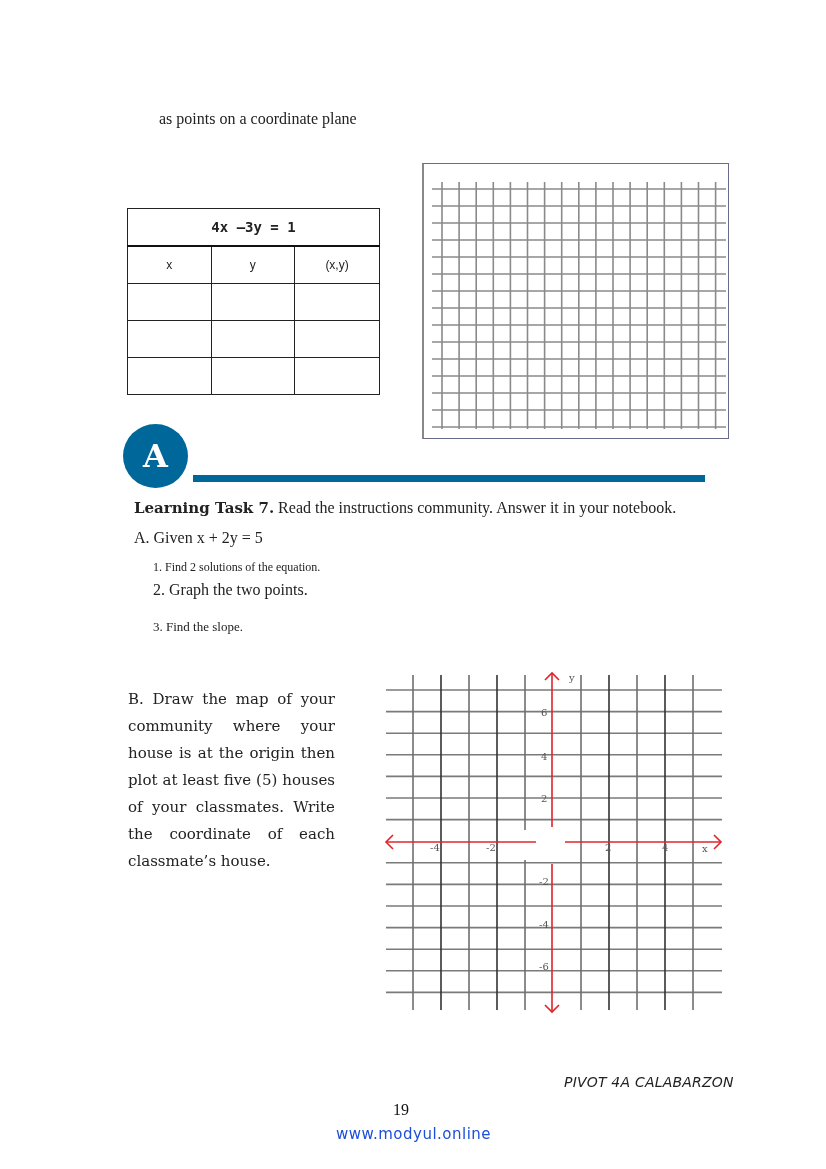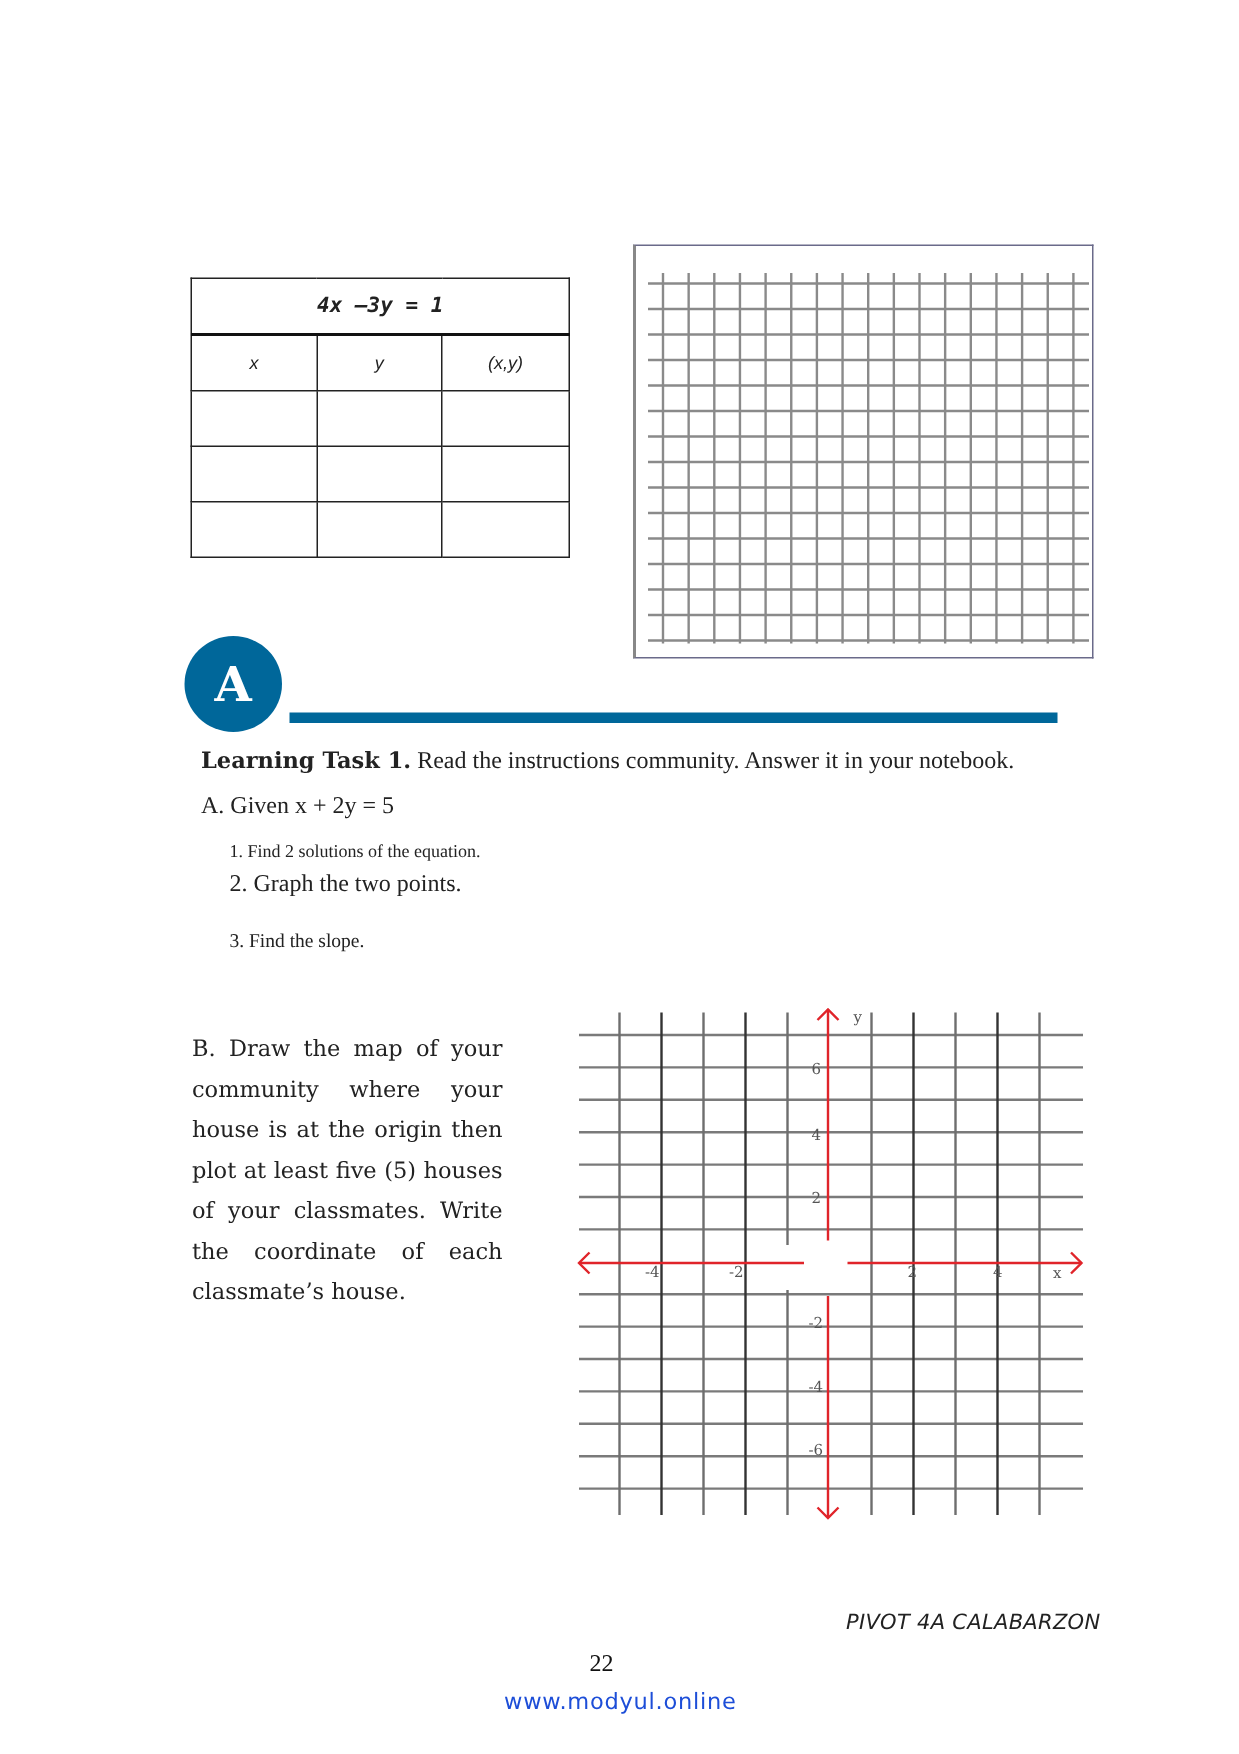--- a/index.html
+++ b/index.html
@@ -7,21 +7,21 @@
          font-family: "DejaVu Serif", serif; color: #222; }
   .abs { position: absolute; }
   .txt { font-size: 15px; line-height: 19px; white-space: nowrap; }
   .serif { font-family: "Liberation Serif", serif; }
 
   
   #b-instruction { left: 136px; top: 109px; width: 620px; }
   #b-instruction .l2 { padding-left: 23px; }
 
   
-  #eq-table { left: 127px; top: 185px; width: 253px; border-collapse: collapse; font-style: italic; }
+  #eq-table { left: 127px; top: 208px; width: 253px; border-collapse: collapse; }
   #eq-table td, #eq-table th { border: 1.5px solid #222; padding: 0; }
   #eq-table th { height: 36px; font-family: "DejaVu Sans Mono", monospace; font-weight: bold;
                  font-size: 14px; text-align: center; border-bottom: 2.5px solid #111; }
   #eq-table td { height: 36px; width: 89px; font-family: "Liberation Sans", sans-serif;
                  font-size: 12px; text-align: center; }
 
   
   #grid1 { left: 422px; top: 163px; width: 307px; height: 276px; border: 1px solid #6a6a8a;
            border-left: 2px solid #888; box-sizing: border-box; background: #fff; }
 
@@ -45,20 +45,21 @@
   #footer-brand { left: 564px; top: 1074px; font-family: "DejaVu Sans", sans-serif;
                   font-style: italic; font-size: 14px; color: #222; letter-spacing: 0.2px; }
   #page-num { left: 393px; top: 1101px; font-size: 16px; color: #111; }
   #watermark { left: 336px; top: 1125px; font-family: "DejaVu Sans", sans-serif; font-size: 15px;
                color: #1d4ed8; letter-spacing: 0.5px; }
 </style>
 </head>
 <body>
 
 <div id="b-instruction" class="abs txt serif" style="font-size:16px;">
+  <div class="l2">as points on a coordinate plane</div>
 </div>
 
 <table id="eq-table" class="abs">
   <thead>
     <tr>
         <th colspan="3">4x –3y = 1</th>
       </tr>
   </thead>
   <tbody>
     <tr>
@@ -122,21 +123,21 @@
         <line x1="274.5" y1="18" x2="274.5" y2="265"></line>
         <line x1="291.6" y1="18" x2="291.6" y2="265"></line>
       </g>
   </svg>
 </div>
 
 <div id="badge" class="abs">A</div>
 <div id="rule" class="abs"></div>
 
 <div id="lt4" class="abs txt serif" style="font-size:16px;">
-  <b style="font-family:'DejaVu Serif',serif;font-size:15px;">Learning Task 1.</b><span> Read the instructions community. Answer it in your notebook.</span>
+  <b style="font-family:'DejaVu Serif',serif;font-size:15px;">Learning Task 7.</b><span> Read the instructions community. Answer it in your notebook.</span>
 </div>
 <div id="lt4a" class="abs txt serif" style="font-size:16px;">A. Given x + 2y = 5</div>
 <div id="i1" class="abs txt serif item" style="font-size:12px;">1. Find 2 solutions of the equation.</div>
 <div id="i2" class="abs txt serif item" style="font-size:16px;">2. Graph the two points.</div>
 <div id="i3" class="abs txt serif item" style="font-size:13px;">3. Find the slope.</div>
 
 <div id="bdraw" class="abs">B. Draw the map of your community where your house is at the origin then plot at least five (5) houses of your classmates. Write the coordinate of each classmate’s house.</div>
 
 <div id="grid2" class="abs">
   <svg width="350" height="350" viewBox="0 0 350 350">
@@ -192,14 +193,14 @@
       <text x="161" y="95">4</text>
       <text x="161" y="137">2</text>
       <text x="159" y="220">-2</text>
       <text x="159" y="263">-4</text>
       <text x="159" y="305">-6</text>
     </g>
   </svg>
 </div>
 
 <div id="footer-brand" class="abs">PIVOT 4A CALABARZON</div>
-<div id="page-num" class="abs serif">22</div>
+<div id="page-num" class="abs serif">19</div>
 <div id="watermark" class="abs">www.modyul.online</div>
 
 </body></html>

